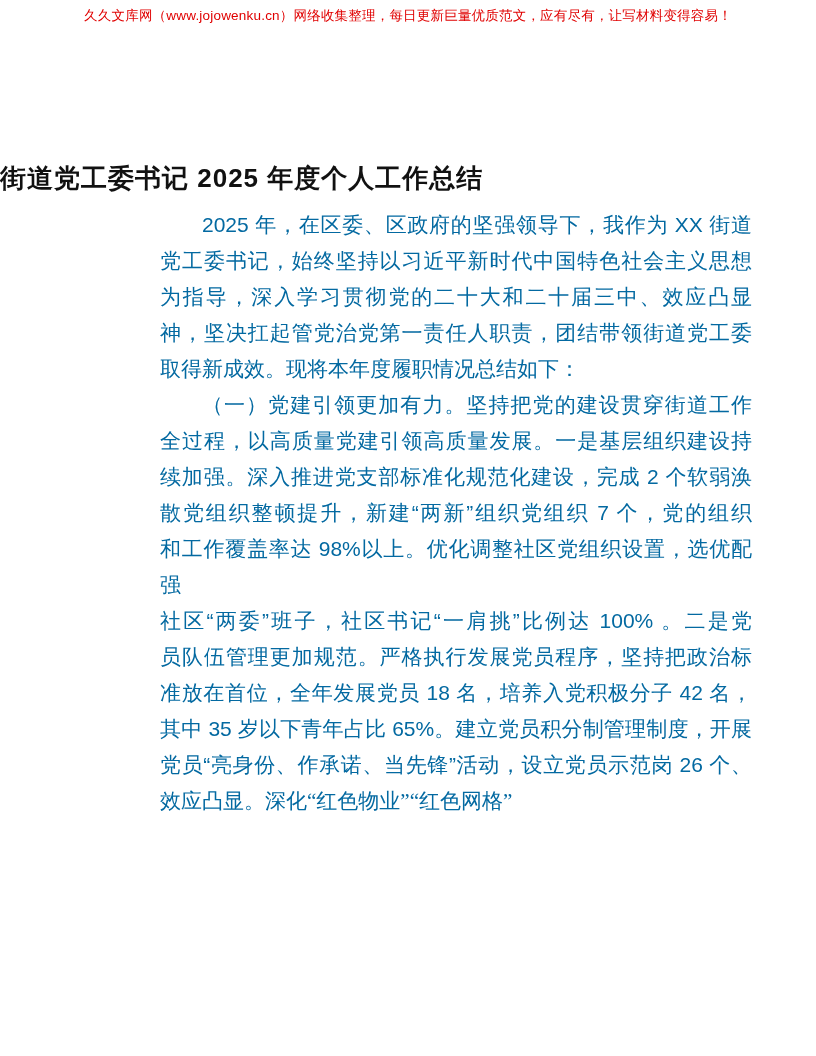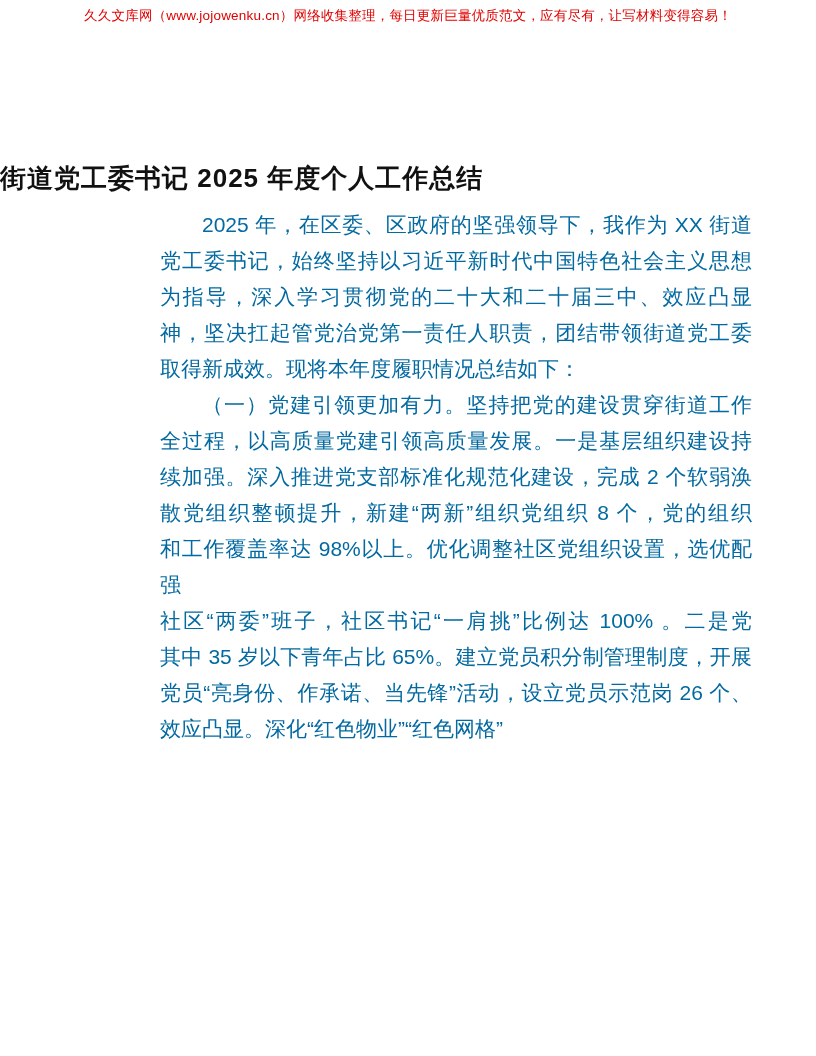--- a/index.html
+++ b/index.html
@@ -46,21 +46,21 @@
     color: #0369a1;
     margin-left: 48px;
   }
   .line {
     line-height: 36px;
     text-align: justify;
     text-align-last: justify;
     text-justify: inter-character;
   }
   .line.first { text-indent: 2em; }
-  .line.last  { text-align-last: left; }
+  .line.last  { text-align-last: left; font-family: Liberation Serif, serif; }
   .section-heading {
     margin-top: 11px;
     margin-bottom: 21px;
   }
   .paragraph { margin: 0; }
   .page-number {
     position: absolute;
     top: 984px;
     left: 0;
     right: 0;
@@ -86,23 +86,25 @@
         <div class="line">为指导，深入学习贯彻党的二十大和二十届三中、效应凸显</div>
         <div class="line">神，坚决扛起管党治党第一责任人职责，团结带领街道党工委</div>
         <div class="line last">取得新成效。现将本年度履职情况总结如下：</div>
       </div>
 
 
     <div class="paragraph">
         <div class="line first">（一）党建引领更加有力。坚持把党的建设贯穿街道工作</div>
         <div class="line">全过程，以高质量党建引领高质量发展。一是基层组织建设持</div>
         <div class="line">续加强。深入推进党支部标准化规范化建设，完成 2 个软弱涣</div>
-        <div class="line">散党组织整顿提升，新建“两新”组织党组织 8 个，党的组织</div>
+        <div class="line">散党组织整顿提升，新建“两新”组织党组织 7 个，党的组织</div>
         <div class="line">和工作覆盖率达 98%以上。优化调整社区党组织设置，选优配强</div>
         <div class="line">社区“两委”班子，社区书记“一肩挑”比例达 100% 。二是党</div>
+        <div class="line">员队伍管理更加规范。严格执行发展党员程序，坚持把政治标</div>
+        <div class="line">准放在首位，全年发展党员 18 名，培养入党积极分子 42 名，</div>
         <div class="line">其中 35 岁以下青年占比 65%。建立党员积分制管理制度，开展</div>
         <div class="line">党员“亮身份、作承诺、当先锋”活动，设立党员示范岗 26 个、</div>
         <div class="line last">效应凸显。深化“红色物业”“红色网格”</div>
       </div>
 
   </div>
 
   <div class="page-number">1</div>
 
 </div>

